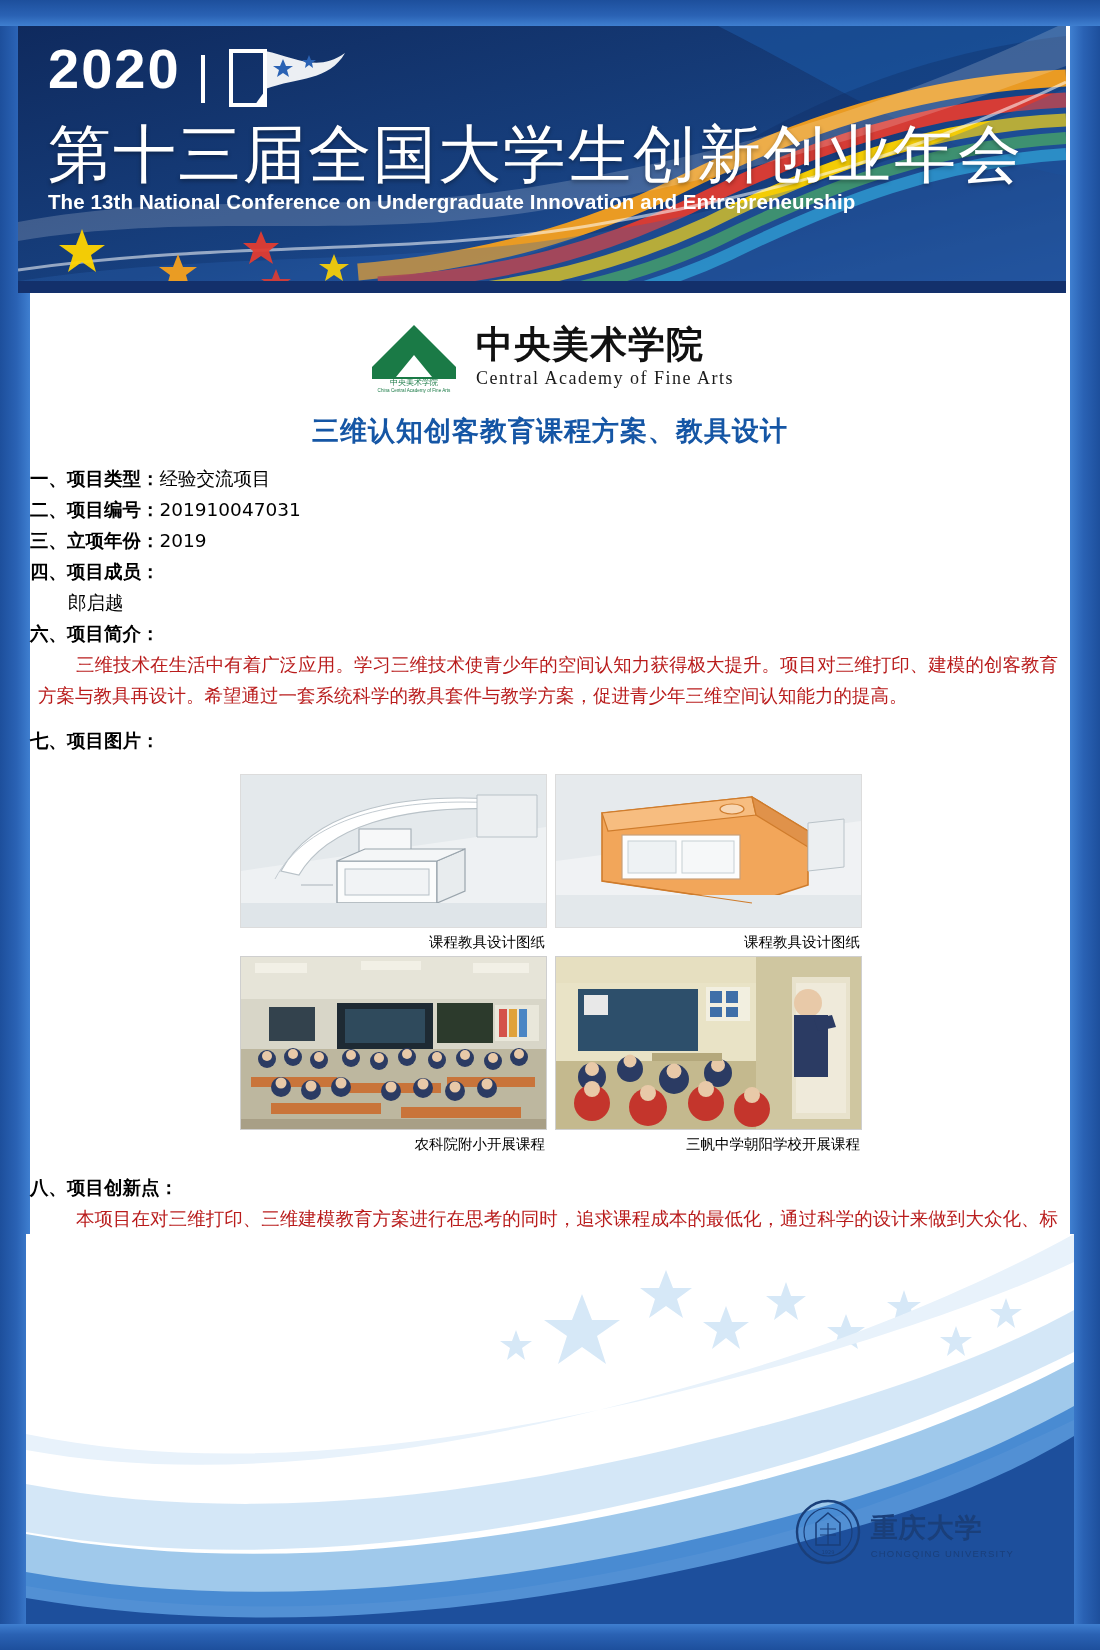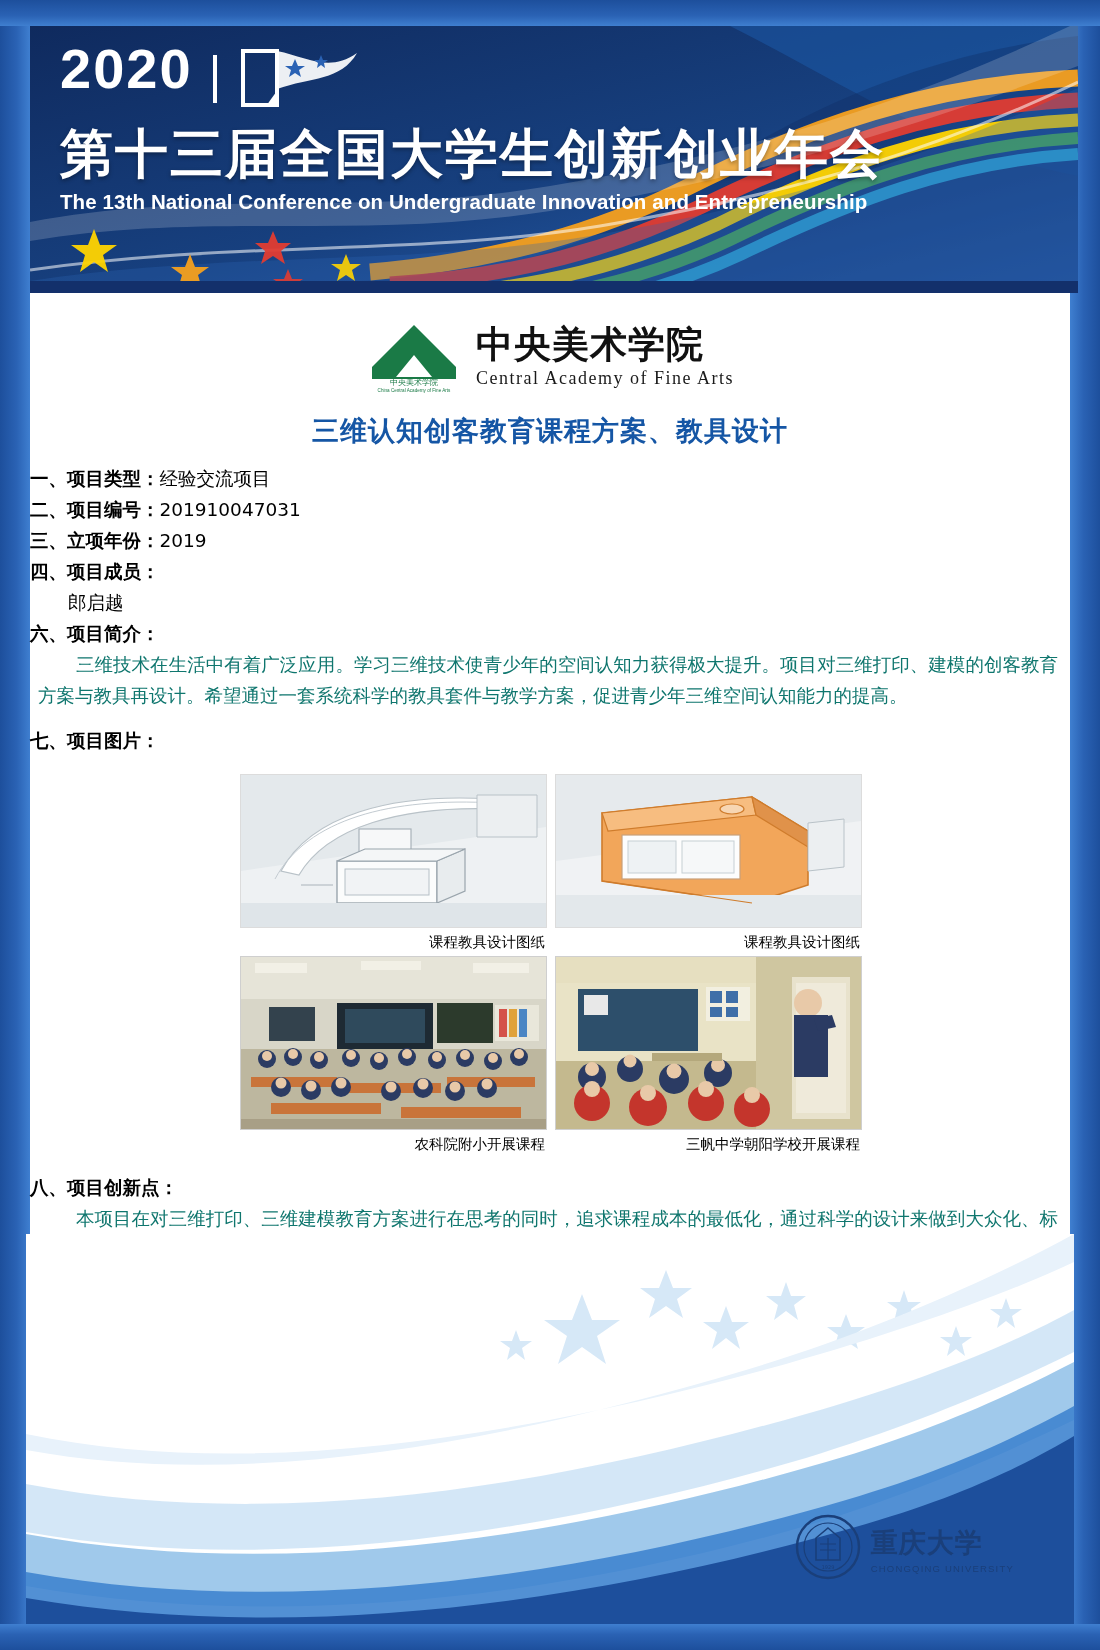--- a/index.html
+++ b/index.html
@@ -44,21 +44,21 @@
   .frame-bottom {
     position: absolute;
     left: 0; bottom: 0;
     width: 1100px; height: 26px;
     background: linear-gradient(0deg, #1d4f9c 0%, #2a62b4 60%, #3f7fd0 100%);
   }
 
   
   .header {
     position: absolute;
-    left: 30px; top: 26px;
+    left: 18px; top: 26px;
     width: 1048px;
     height: 267px;
     overflow: hidden;
     background: #13306b;
   }
   .header-svg { position: absolute; left: 0; top: 0; }
   .header-text {
     position: absolute;
     left: 30px;
     top: 14px;
@@ -67,22 +67,22 @@
   .year {
     font-size: 56px;
     font-weight: bold;
     letter-spacing: 2px;
     line-height: 58px;
     color: #ffffff;
     position: relative;
     display: inline-block;
   }
   .title-cn {
-    font-size: 53px;
-    font-weight: bold;
+    font-size: 63px;
+    font-weight: normal;
     letter-spacing: 2px;
     line-height: 62px;
     margin-top: 2px;
     white-space: nowrap;
     text-shadow: 0 2px 4px rgba(0,0,0,0.35);
     text-align: center;
   }
   .title-en {
     font-size: 20.5px;
     font-weight: bold;
@@ -167,21 +167,21 @@
   .gap-m { display: inline-block; width: 42px; }
 
   .para {
     font-size: 18.5px;
     line-height: 31px;
     text-align: justify;
     padding-left: 8px;
     padding-right: 12px;
     text-indent: 38px;
     font-family: "DejaVu Sans", sans-serif;
-    color: #0f766e;
+    color: #b91c1c;
   }
 
   
   .images {
     margin-top: 18px;
     display: flex;
     flex-direction: column;
     align-items: center;
   }
   .img-row {
@@ -218,21 +218,21 @@
   .footer-deco {
     position: absolute;
     left: 26px; bottom: 26px;
     width: 1048px;
     height: 390px;
     overflow: hidden;
   }
   .footer-logo {
     position: absolute;
     right: 60px;
-    bottom: 40px;
+    bottom: 55px;
     display: flex;
     align-items: center;
   }
   .footer-logo .f-text {
     margin-left: 10px;
   }
   .footer-logo .f-cn {
     font-size: 27px;
     font-weight: bold;
     color: #1a3f7a;

